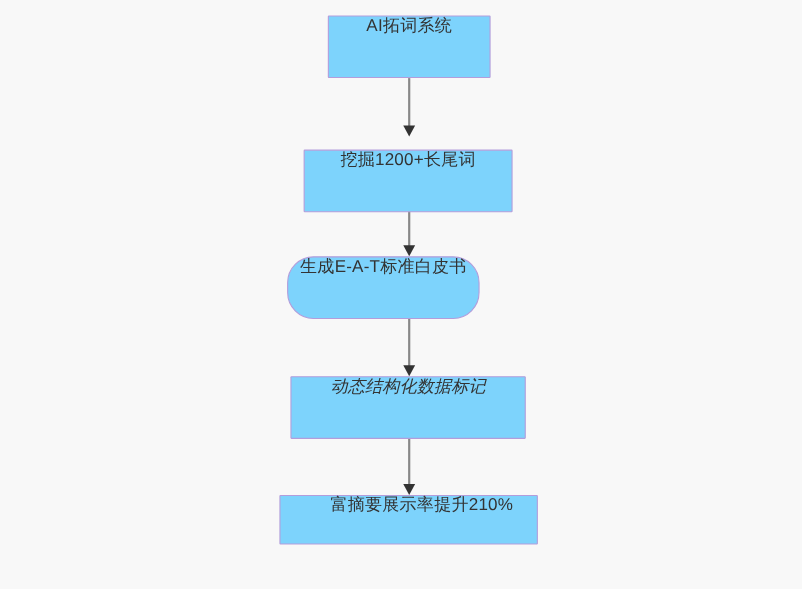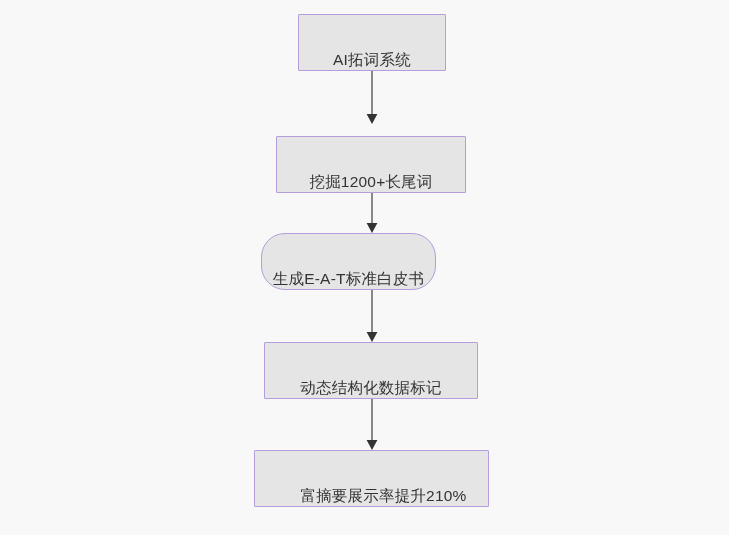--- a/index.html
+++ b/index.html
@@ -15,24 +15,24 @@
   }
   #flowchart-canvas {
     position: relative;
     width: 729px;
     height: 535px;
     background: #f8f8f8;
   }
   .node {
     position: absolute;
     box-sizing: border-box;
-    background: #e5e5e5;
+    background: #7dd3fc;
     border: 1.4px solid #b39ddb;
     display: flex;
-    align-items: flex-end;
+    align-items: flex-start;
     justify-content: center;
     border-radius: 1px;
   }
   .node-label {
     color: #333333;
     font-size: 15.5px;
     line-height: 1.2;
     letter-spacing: 0.2px;
     white-space: nowrap;
     text-align: center;
@@ -79,21 +79,21 @@
   </div>
 
   <div class="node" style="left:276px; top:136px; width:190px; height:57px;">
     <span class="node-label">挖掘1200+长尾词</span>
   </div>
 
   <div class="node" style="left:261px; top:233px; width:175px; height:57px;border-radius:24px;">
     <span class="node-label">生成E-A-T标准白皮书</span>
   </div>
 
-  <div class="node" style="left:264px; top:342px; width:214px; height:57px;">
+  <div class="node" style="left:264px; top:342px; width:214px; height:57px;font-style:italic;">
     <span class="node-label">动态结构化数据标记</span>
   </div>
 
-  <div class="node" style="left:254px; top:450px; width:235px; height:57px;padding-left:24px;">
+  <div class="node" style="left:254px; top:450px; width:235px; height:45px;padding-left:24px;">
     <span class="node-label">富摘要展示率提升210%</span>
   </div>
 
 </div>
 
 </body></html>

